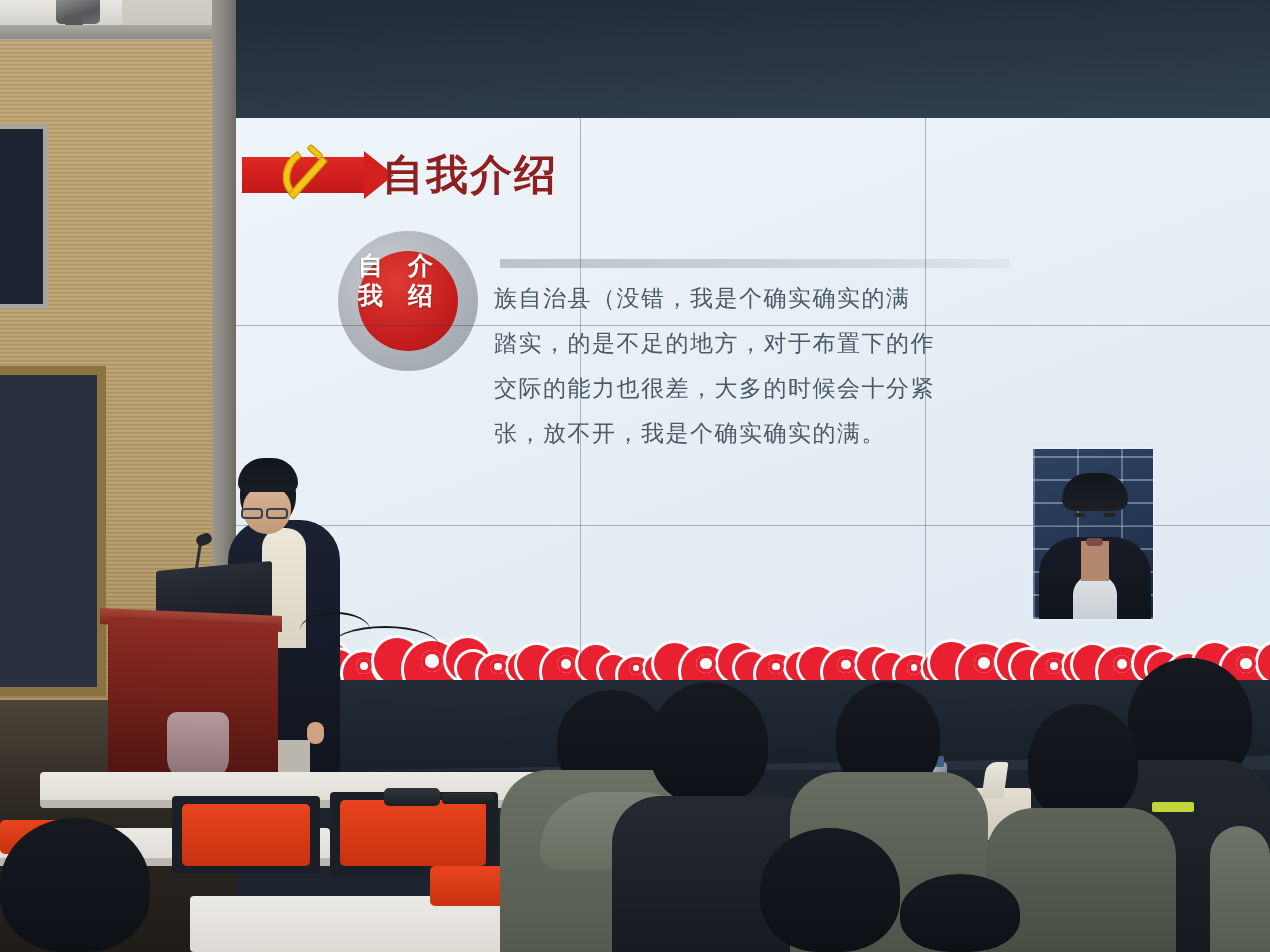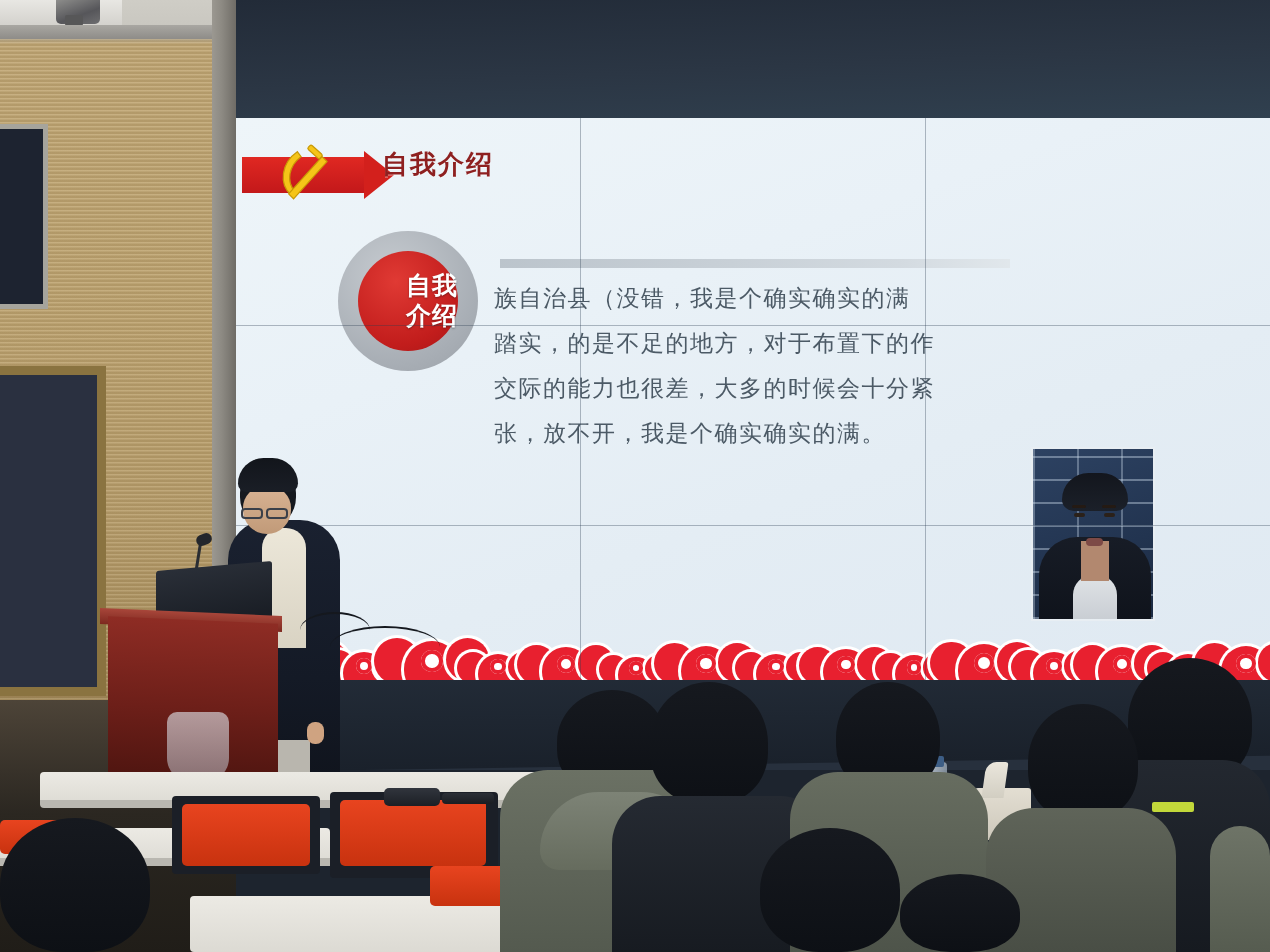--- a/index.html
+++ b/index.html
@@ -92,34 +92,34 @@
     background:linear-gradient(180deg,#e02822,#c3181a);
   }
   .arrow:after{
     content:"";position:absolute;left:122px;top:-6px;
     border-top:24px solid transparent;border-bottom:24px solid transparent;
     border-left:30px solid #d3201c;
   }
   .emblem{position:absolute;left:28px;top:-6px;width:62px;height:62px;}
   .title-txt{
     position:absolute;left:140px;top:-2px;
-    font-size:26px;font-weight:bold;letter-spacing:2px;color:#8e2020;
+    font-size:42px;font-weight:bold;letter-spacing:2px;color:#8e2020;
     font-family:"DejaVu Sans","Liberation Sans",sans-serif;
     text-shadow:0 1px 0 rgba(255,255,255,.5);
   }
 
   
   .badge-out{
     position:absolute;left:102px;top:113px;width:140px;height:140px;border-radius:50%;
     background:radial-gradient(circle at 38% 32%,#c6cbd0,#a7adb4 70%,#9aa0a7);
   }
   .badge-in{
     position:absolute;left:20px;top:20px;width:100px;height:100px;border-radius:50%;
     background:radial-gradient(circle at 38% 30%,#e03a34,#c21d1c 68%,#a81617);
-    display:flex;flex-direction:column;align-items:flex-end;justify-content:center;
+    display:flex;flex-direction:row;align-items:flex-start;justify-content:center;
   }
   .badge-in span{
     color:#fff;font-size:25px;font-weight:bold;line-height:30px;letter-spacing:1px;
     font-family:"DejaVu Sans","Liberation Sans",sans-serif;
     text-shadow:0 1px 2px rgba(0,0,0,.35);
   }
 
   
   .divider{
     position:absolute;left:264px;top:141px;width:510px;height:9px;

